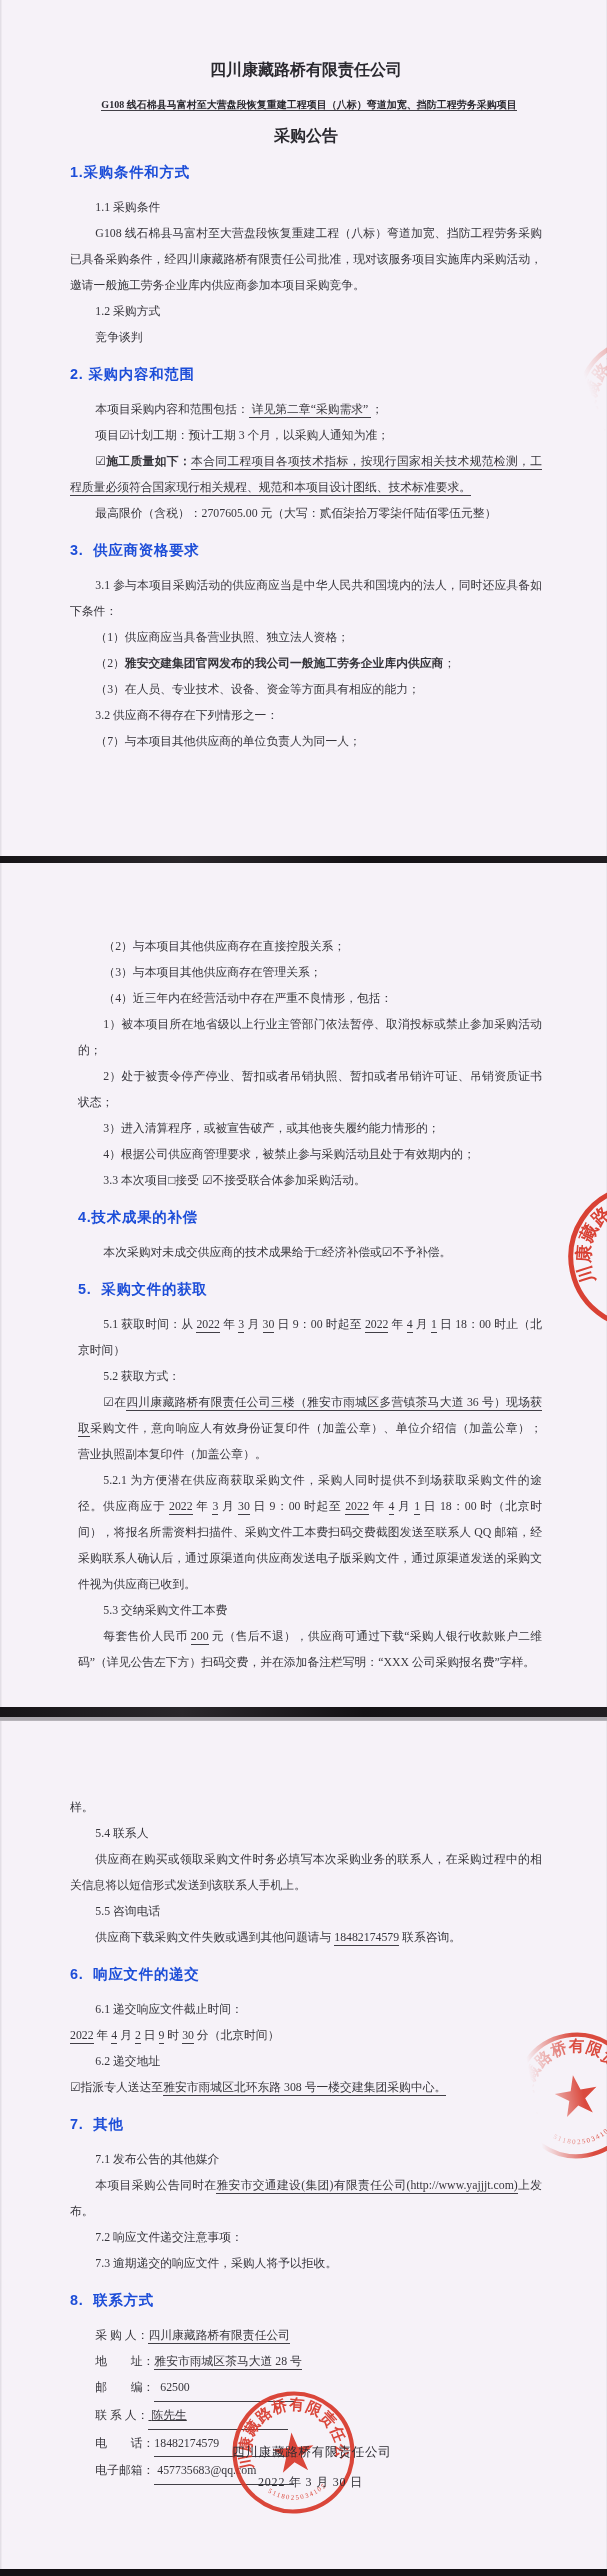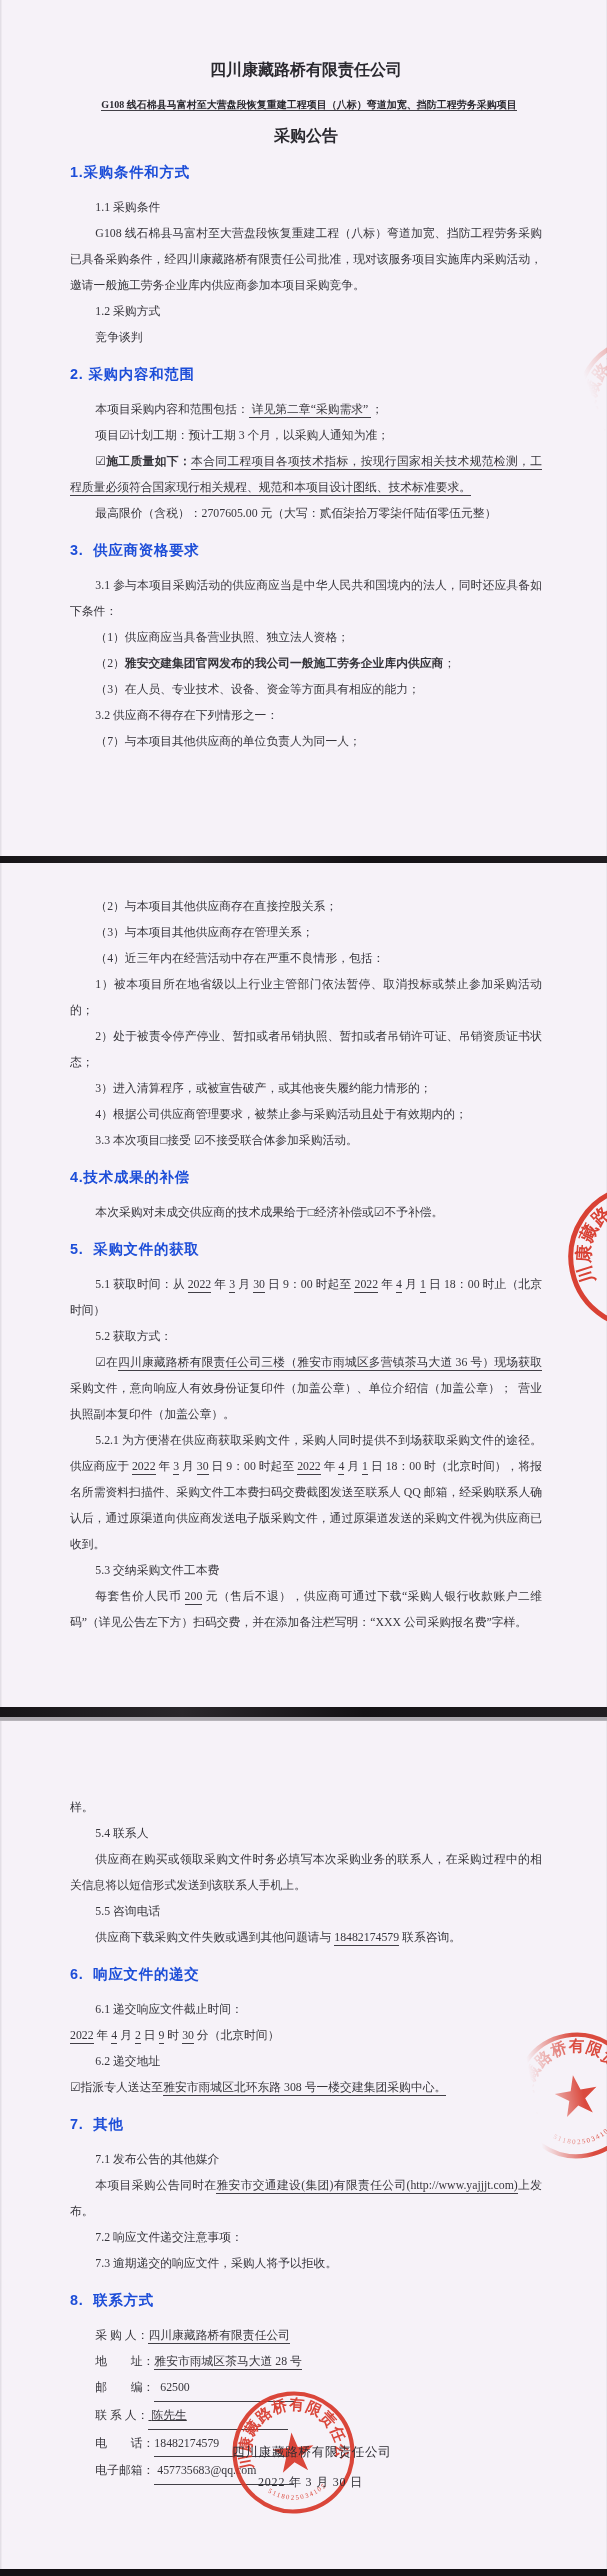--- a/index.html
+++ b/index.html
@@ -9,21 +9,21 @@
         box-shadow:inset 1.5px 0 0 #e3dfe6, inset -0.8px 0 0 #e8e4ea;}
   .page.p1{top:0;height:856px;}
   .page.p2{top:863px;height:844px;}
   .page.p3{top:1721px;height:849px;}
   .sep{position:absolute;left:0;width:607px;background:linear-gradient(90deg,#161417,#2a272b 30%,#141215 60%,#201d21);}
   .sep.s1{top:856px;height:6.8px;}
   .sep.s2{top:1707px;height:10px;border-bottom:3.8px solid #aaa7ad;}
   .bottom-strip{position:absolute;left:0;top:2569px;width:607px;height:6.8px;background:#121014;}
   .inner{padding:0 65px 0 70px;}
   .p1 .inner{padding-top:58px;}
-  .p2 .inner{padding-top:30px;}
+  .p2 .inner{padding-top:70px;margin-left:8px;}
   .p3 .inner{padding-top:73px;}
 
   .bk{margin:0;font-size:11.8px;line-height:26px;text-align:justify;color:#37363c;}
   .bk.p{text-indent:2.15em;}
   .bk.p0{text-indent:0;}
   .bk.h{font-family:"Liberation Sans","DejaVu Sans",sans-serif;font-weight:bold;font-size:14.4px;
         color:#1d4ed8;line-height:23px;margin:13px 0 10px;text-indent:0;letter-spacing:0.8px;}
   .bk.t1{text-align:center;text-indent:0;font-weight:bold;font-size:16px;line-height:24px;margin:0 0 7.6px;color:#2a292f;}
   .bk.t2{text-align:center;text-indent:0;font-weight:bold;font-size:10px;line-height:30px;
          width:478px;margin:0 auto;color:#2a292f;}

